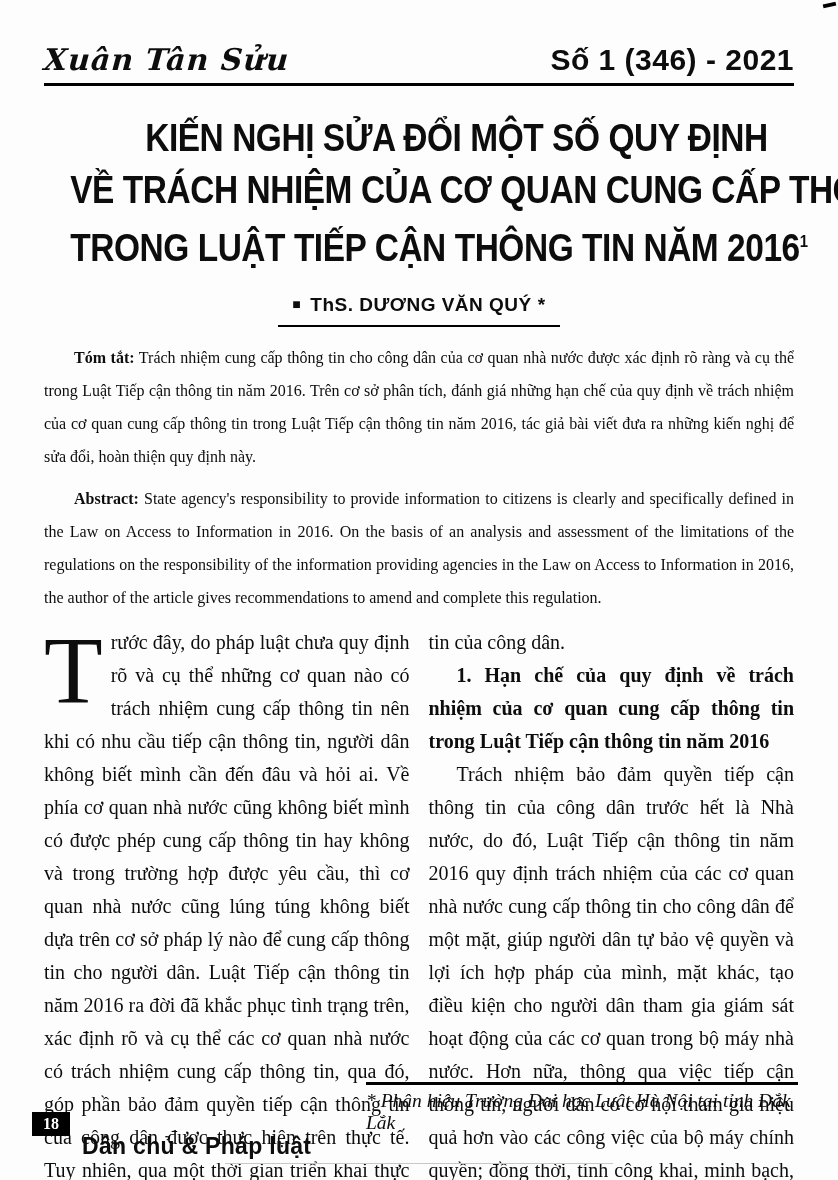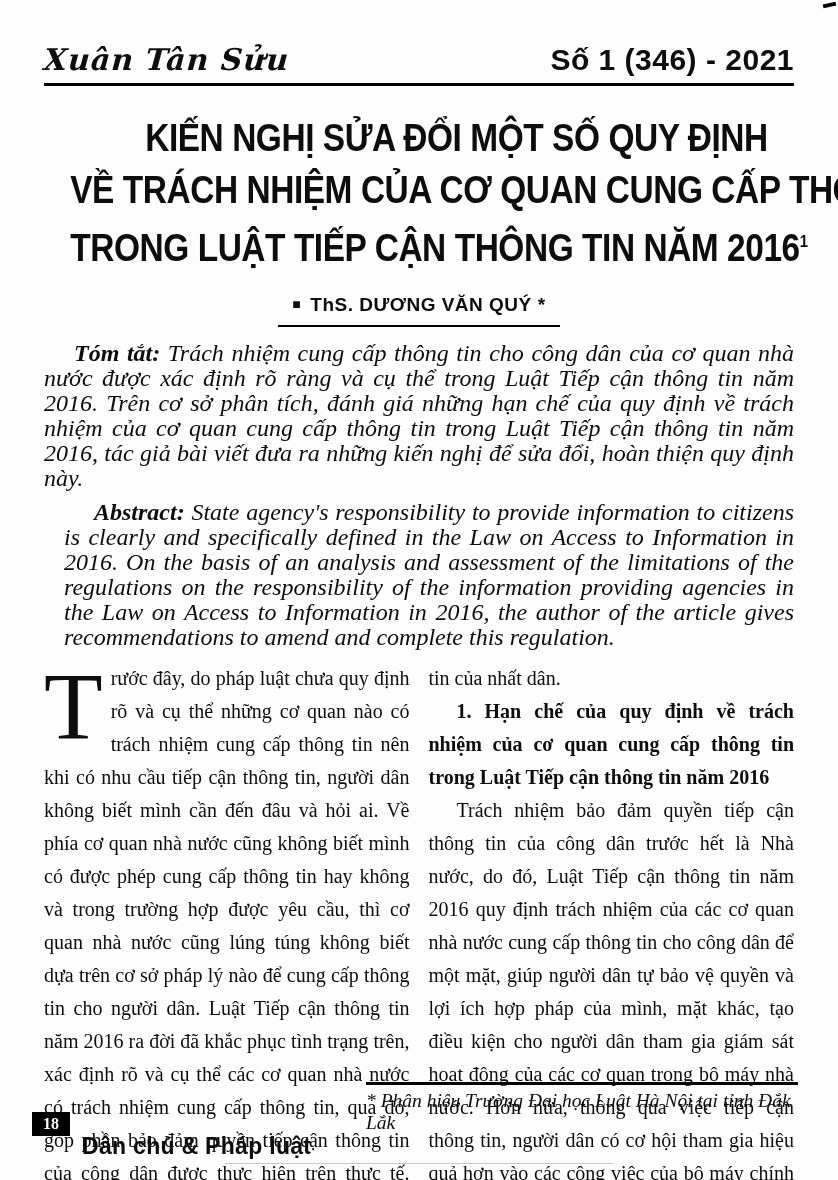--- a/index.html
+++ b/index.html
@@ -39,25 +39,25 @@
     padding:0 14px 9px 14px;
     font-family:"Liberation Sans", sans-serif;font-weight:700;font-size:19px;
     letter-spacing:.5px;
     text-align:center;
   }
   .author-bullet{font-size:14px;margin-right:9px;position:relative;top:-2px;}
   .author-asterisk{margin-left:6px;}
 
   
   .abstract{
-    margin:14px 0 0 0;font-style:italic;font-size:24px;line-height:25px;
+    margin:14px 0 0 0;font-size:16px;line-height:33px;
     text-align:justify;text-indent:30px;
   }
   .abstract .abs-label{font-weight:700;}
-  .abstract.en{margin-top:9px;margin-left:20px;}
+  .abstract.en{margin-top:9px;}
 
   
   .columns{display:flex;gap:19px;margin-top:12px;}
   .col{width:366px;font-size:20px;line-height:33px;text-align:justify;}
   .dropcap{
     float:left;font-size:96px;line-height:78px;padding:6px 8px 0 0;
     font-family:"Liberation Serif", serif;
   }
   .col p{margin:0;}
   .col .indent{text-indent:28px;}
@@ -115,21 +115,21 @@
 
   <p class="abstract vi"><span class="abs-label">Tóm tắt:</span><span> Trách nhiệm cung cấp thông tin cho công dân của cơ quan nhà nước được xác định rõ ràng và cụ thể trong Luật Tiếp cận thông tin năm 2016. Trên cơ sở phân tích, đánh giá những hạn chế của quy định về trách nhiệm của cơ quan cung cấp thông tin trong Luật Tiếp cận thông tin năm 2016, tác giả bài viết đưa ra những kiến nghị để sửa đổi, hoàn thiện quy định này.</span></p>
 
   <p class="abstract en"><span class="abs-label">Abstract:</span><span> State agency's responsibility to provide information to citizens is clearly and specifically defined in the Law on Access to Information in 2016. On the basis of an analysis and assessment of the limitations of the regulations on the responsibility of the information providing agencies in the Law on Access to Information in 2016, the author of the article gives recommendations to amend and complete this regulation.</span></p>
 
   <div class="columns">
     <div class="col">
       <p><span class="dropcap">T</span><span>rước đây, do pháp luật chưa quy định rõ và cụ thể những cơ quan nào có trách nhiệm cung cấp thông tin nên khi có nhu cầu tiếp cận thông tin, người dân không biết mình cần đến đâu và hỏi ai. Về phía cơ quan nhà nước cũng không biết mình có được phép cung cấp thông tin hay không và trong trường hợp được yêu cầu, thì cơ quan nhà nước cũng lúng túng không biết dựa trên cơ sở pháp lý nào để cung cấp thông tin cho người dân. Luật Tiếp cận thông tin năm 2016 ra đời đã khắc phục tình trạng trên, xác định rõ và cụ thể các cơ quan nhà nước có trách nhiệm cung cấp thông tin, qua đó, góp phần bảo đảm quyền tiếp cận thông tin của công dân được thực hiện trên thực tế. Tuy nhiên, qua một thời gian triển khai thực hiện, các quy định về trách nhiệm của cơ quan cung cấp thông tin trong Luật Tiếp cận thông tin năm 2016 đã bộc lộ những hạn chế, điều đó ảnh hưởng không nhỏ đến quyền tiếp cận thông</span></p>
     </div>
     <div class="col">
-      <p>tin của nhất dân.</p>
+      <p>tin của công dân.</p>
       <p class="sec-heading indent">1. Hạn chế của quy định về trách nhiệm của cơ quan cung cấp thông tin trong Luật Tiếp cận thông tin năm 2016</p>
       <p class="indent">Trách nhiệm bảo đảm quyền tiếp cận thông tin của công dân trước hết là Nhà nước, do đó, Luật Tiếp cận thông tin năm 2016 quy định trách nhiệm của các cơ quan nhà nước cung cấp thông tin cho công dân để một mặt, giúp người dân tự bảo vệ quyền và lợi ích hợp pháp của mình, mặt khác, tạo điều kiện cho người dân tham gia giám sát hoạt động của các cơ quan trong bộ máy nhà nước. Hơn nữa, thông qua việc tiếp cận thông tin, người dân có cơ hội tham gia hiệu quả hơn vào các công việc của bộ máy chính quyền; đồng thời, tính công khai, minh bạch, trách nhiệm giải trình của các cơ</p>
     </div>
   </div>
 
 </div>
 
 <div class="footer">
   <div class="footer-left">
     <span class="page-badge">18</span>

